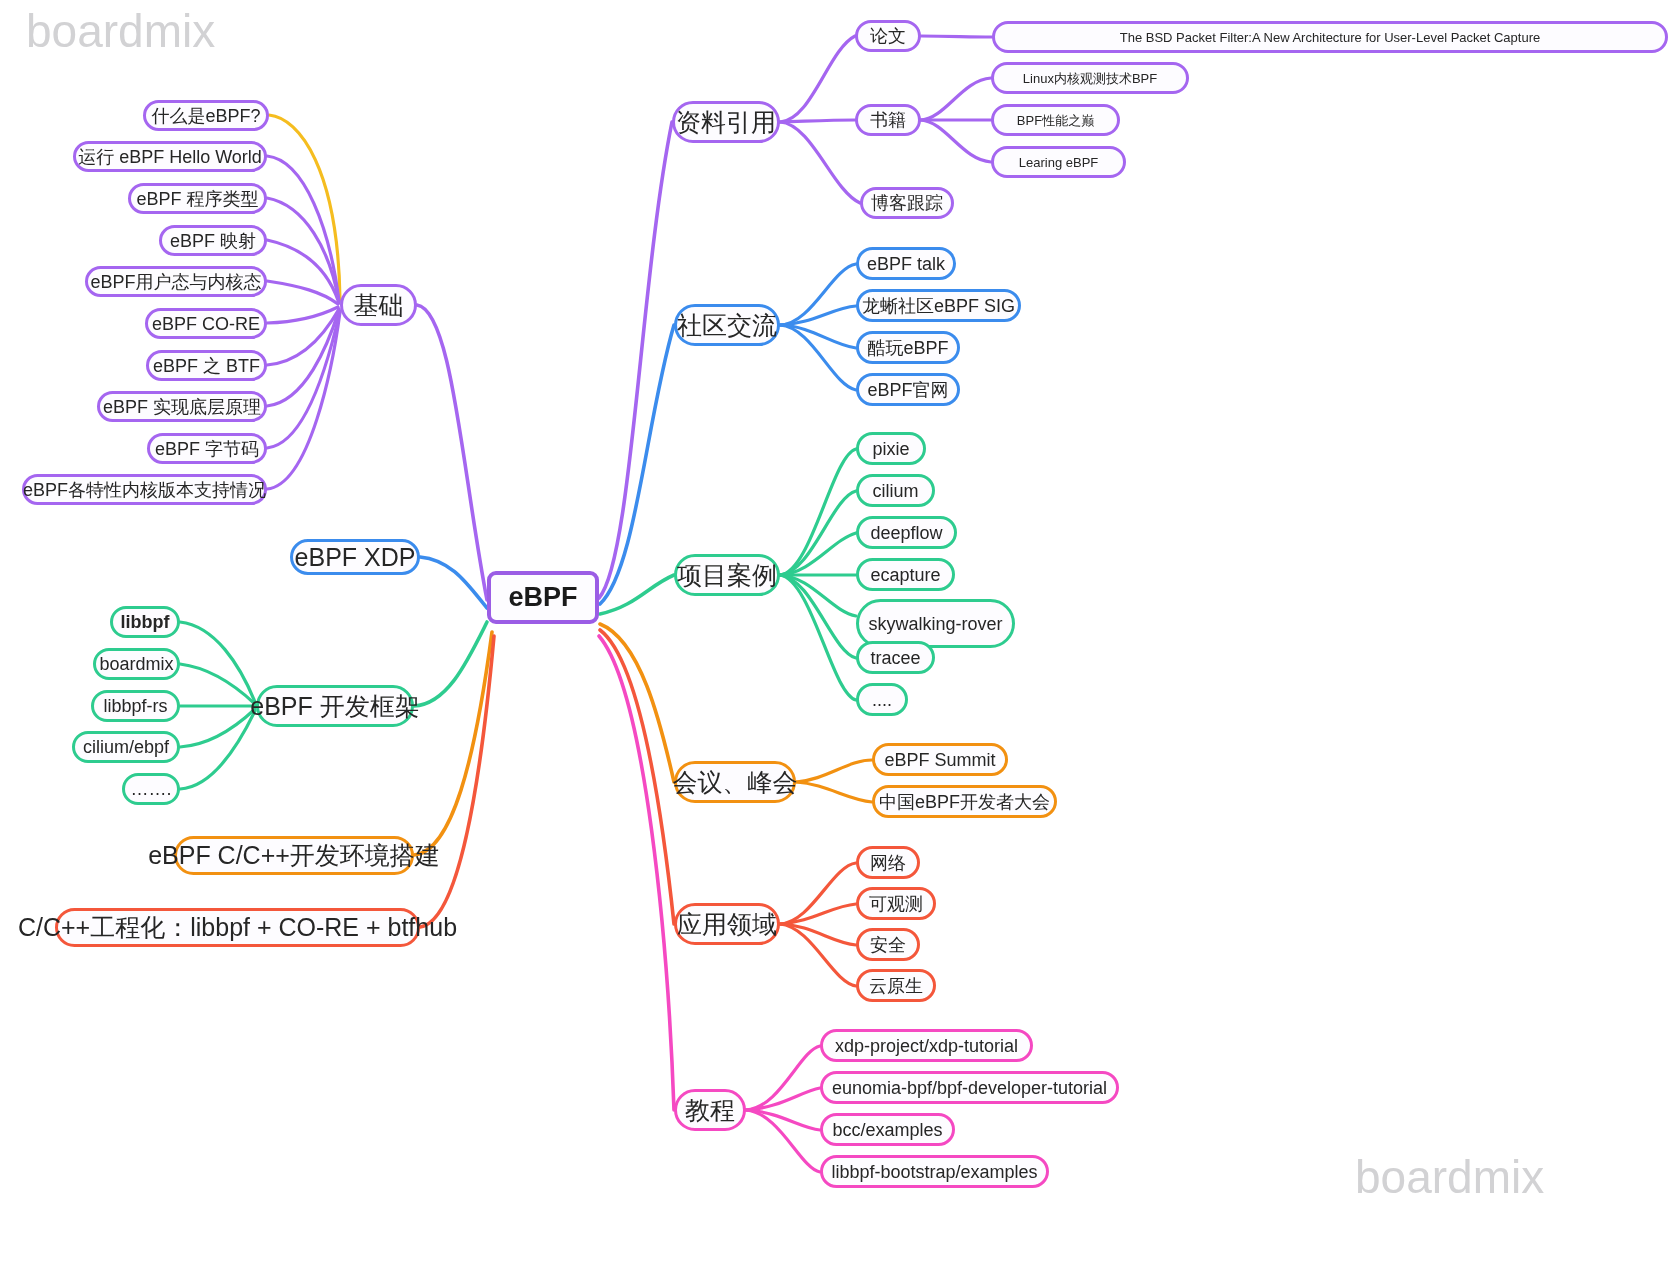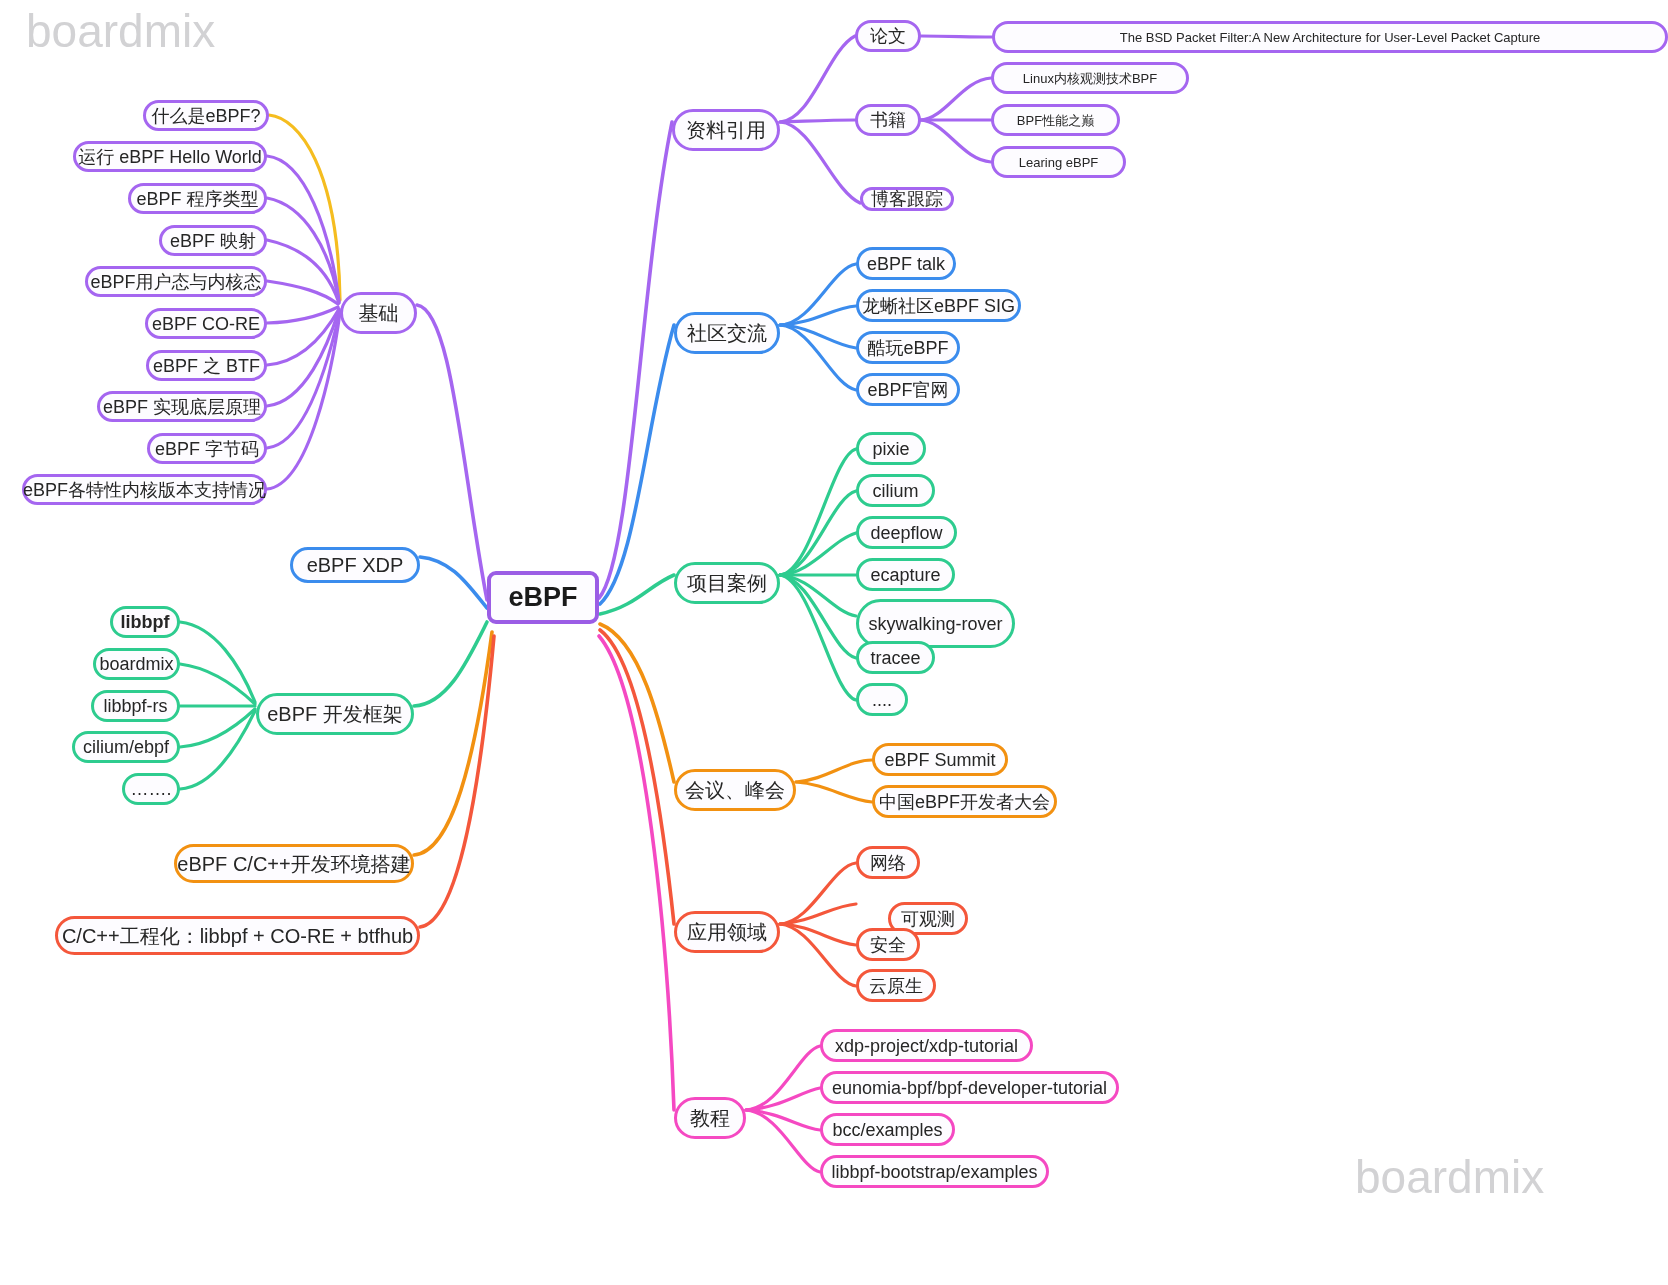--- a/index.html
+++ b/index.html
@@ -32,21 +32,21 @@
     border-width:3px;
     border-radius:999px;
     display:flex;
     align-items:center;
     justify-content:center;
     white-space:nowrap;
     color:#262626;
     line-height:1;
     padding:8px 13px;
   }
-  .node.lvl1{font-size:20px;font-weight:500;margin-top:8px;}
+  .node.lvl1{font-size:25px;font-weight:500;}
   .node.lvl2{font-size:18px;}
   .node.lvl3{font-size:13px;}
   .node.root{
     font-size:27px;font-weight:700;border-width:4px;
     color:#1a1a1a;
   }
   .node.bold{font-weight:700;}
 </style>
 </head>
 <body>
@@ -209,21 +209,21 @@
       </div>
       <div class="node lvl3" style="left: 991px; top: 62px; width: 198px; height: 32px; border-color: rgb(165, 102, 240);">
         <span>Linux内核观测技术BPF</span>
       </div>
       <div class="node lvl3" style="left: 991px; top: 104px; width: 129px; height: 32px; border-color: rgb(165, 102, 240);">
         <span>BPF性能之巅</span>
       </div>
       <div class="node lvl3" style="left: 991px; top: 146px; width: 135px; height: 32px; border-color: rgb(165, 102, 240);">
         <span>Learing eBPF</span>
       </div>
-      <div class="node lvl2" style="left: 860px; top: 187px; width: 94px; height: 24px; border-color: rgb(165, 102, 240);">
+      <div class="node lvl2" style="left: 860px; top: 187px; width: 94px; height: 32px; border-color: rgb(165, 102, 240);">
         <span>博客跟踪</span>
       </div>
       <div class="node lvl1" style="left: 674px; top: 304px; width: 106px; height: 42px; border-color: rgb(59, 140, 237);">
         <span>社区交流</span>
       </div>
       <div class="node lvl2" style="left: 856px; top: 247px; width: 100px; height: 33px; border-color: rgb(59, 140, 237);">
         <span>eBPF talk</span>
       </div>
       <div class="node lvl2" style="left: 856px; top: 289px; width: 165px; height: 33px; border-color: rgb(59, 140, 237);">
         <span>龙蜥社区eBPF SIG</span>
@@ -266,21 +266,21 @@
       </div>
       <div class="node lvl2" style="left: 872px; top: 785px; width: 185px; height: 33px; border-color: rgb(242, 145, 17);">
         <span>中国eBPF开发者大会</span>
       </div>
       <div class="node lvl1" style="left: 674px; top: 903px; width: 106px; height: 42px; border-color: rgb(244, 87, 59);">
         <span>应用领域</span>
       </div>
       <div class="node lvl2" style="left: 856px; top: 846px; width: 64px; height: 33px; border-color: rgb(244, 87, 59);">
         <span>网络</span>
       </div>
-      <div class="node lvl2" style="left: 888px; top: 887px; width: 80px; height: 33px; border-color: rgb(244, 87, 59); margin-top: 15px;">
+      <div class="node lvl2" style="left: 856px; top: 887px; width: 80px; height: 33px; border-color: rgb(244, 87, 59);">
         <span>可观测</span>
       </div>
       <div class="node lvl2" style="left: 856px; top: 928px; width: 64px; height: 33px; border-color: rgb(244, 87, 59);">
         <span>安全</span>
       </div>
       <div class="node lvl2" style="left: 856px; top: 969px; width: 80px; height: 33px; border-color: rgb(244, 87, 59);">
         <span>云原生</span>
       </div>
       <div class="node lvl1" style="left: 674px; top: 1089px; width: 72px; height: 42px; border-color: rgb(245, 73, 194);">
         <span>教程</span>

